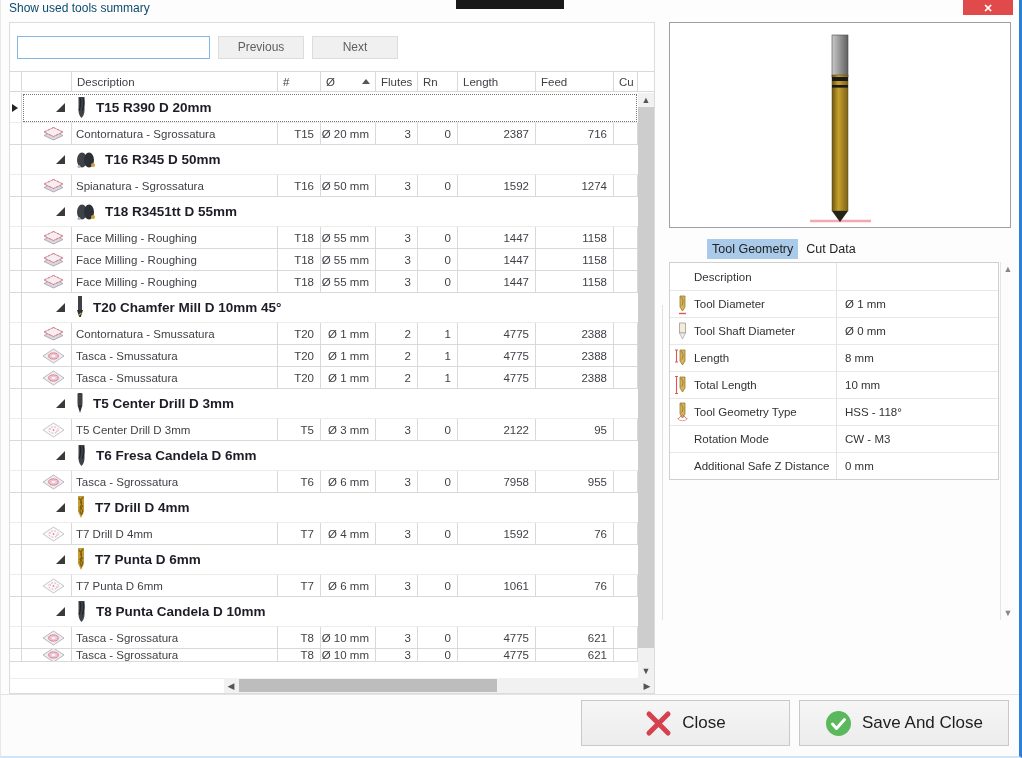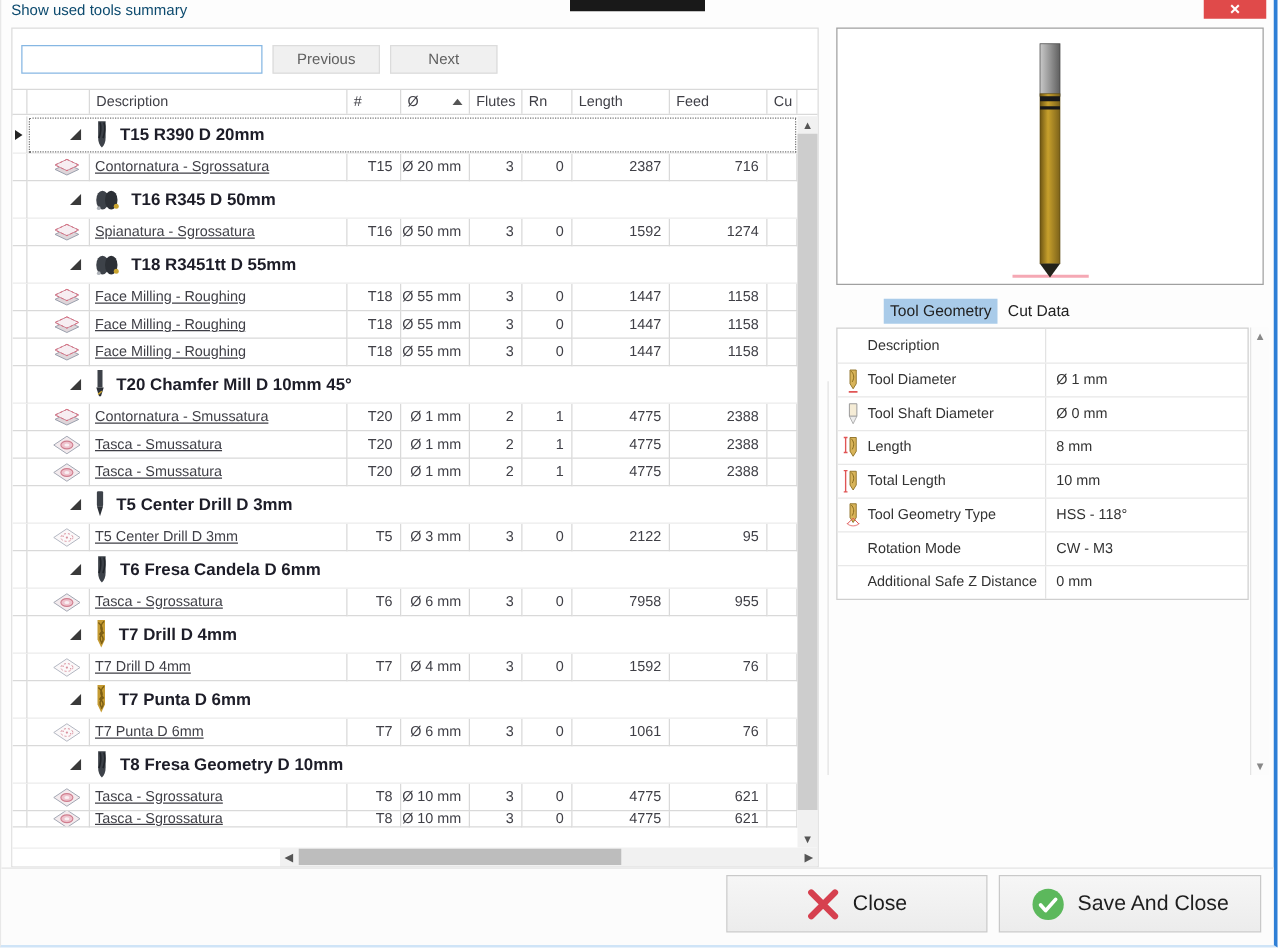--- a/index.html
+++ b/index.html
@@ -25,21 +25,21 @@
   .tbl{position:relative; height:622px;}
   .hdr{display:grid; grid-template-columns:12px 50px 206px 43px 55px 42px 40px 78px 78px 24px; height:21px;
        border-top:1px solid var(--grid); border-bottom:1px solid var(--grid); font-size:11.5px; color:var(--txt);}
   .hdr > div{border-right:1px solid var(--grid); display:flex; align-items:center; padding:0 5px; overflow:hidden; white-space:nowrap;}
   .hdr .sorted{justify-content:space-between;}
   .sort-up{width:0;height:0;border-left:4px solid transparent;border-right:4px solid transparent;border-bottom:5px solid #555;}
   .body{position:absolute; top:22px; left:0; right:16px; bottom:15px; overflow:hidden; background:#fff;}
   .row-op{display:grid; grid-template-columns:12px 50px 206px 43px 55px 42px 40px 78px 78px 24px; height:22px; font-size:11.5px; color:var(--txt);}
   .row-op > div{border-right:1px solid var(--grid); border-bottom:1px solid var(--grid); display:flex; align-items:center; overflow:hidden; white-space:nowrap;}
   .row-op .c-iconcell{justify-content:flex-end; padding-right:6px; border-bottom:1px solid var(--grid);}
-  .row-op .c-desc{padding-left:4px;text-decoration:underline;}
+  .row-op .c-desc{padding-left:4px;}
   .row-op .num{justify-content:flex-end; padding-right:6px;}
   .row-op.clip{height:13px;}
   .row-group{display:grid; grid-template-columns:12px 1fr; height:30px; font-size:13.5px; font-weight:bold; color:var(--grouptxt); position:relative;}
   .row-group > .g-gutter{border-right:1px solid var(--grid); border-bottom:1px solid #ececec; position:relative;}
   .row-group > .g-main{display:flex; align-items:center; padding-left:34px; border-bottom:1px solid #ececec;}
   .row-group.sel .g-main{outline:1px dotted #777; outline-offset:-2px;}
   .cur-arrow{position:absolute; left:2px; top:50%; margin-top:-4px; width:0; height:0;
        border-top:4px solid transparent; border-bottom:4px solid transparent; border-left:6px solid #222;}
   .expander{width:9px; height:9px; margin-right:9px; flex:none;}
   .g-icon{margin-right:7px; flex:none; display:flex; align-items:center;}
@@ -489,21 +489,21 @@
           <div class="g-main">
             <svg class="expander" viewBox="0 0 9 9">
               <polygon points="9,0 9,9 0,9" fill="#3a3a3a"></polygon>
             </svg>
             <span class="g-icon">
               <svg width="15" height="24" viewBox="0 0 15 24">
                 <path d="M4.5 1h6v13c0 3.5-1.2 6.5-3 8-1.8-1.5-3-4.5-3-8z" fill="#3d4249"></path>
                 <path d="M6 2c1.2 4 .4 9-.8 12.5M9.2 2c1.2 4 .4 9-.8 12.5" stroke="#20242a" stroke-width="1.3" fill="none"></path>
               </svg>
             </span>
-            <span>T8 Fresa Geometry D 10mm</span>
+            <span>T8 Punta Candela D 10mm</span>
           </div>
         </div>
         <div class="row-op">
           <div></div>
           <div class="c-iconcell">
             <span class="op-icon">
               <svg width="23" height="18" viewBox="0 0 23 18">
                 <path d="M11.5 2L22 9 11.5 16 1 9z" fill="#f4ebee" stroke="#a3a8b4" stroke-width="0.8"></path>
                 <ellipse cx="11.5" cy="9" rx="4.8" ry="3.1" fill="#eec3cd" stroke="#cf7d8e" stroke-width="0.9"></ellipse>
                 <ellipse cx="11.5" cy="9" rx="2" ry="1.2" fill="#f9eff2"></ellipse>

